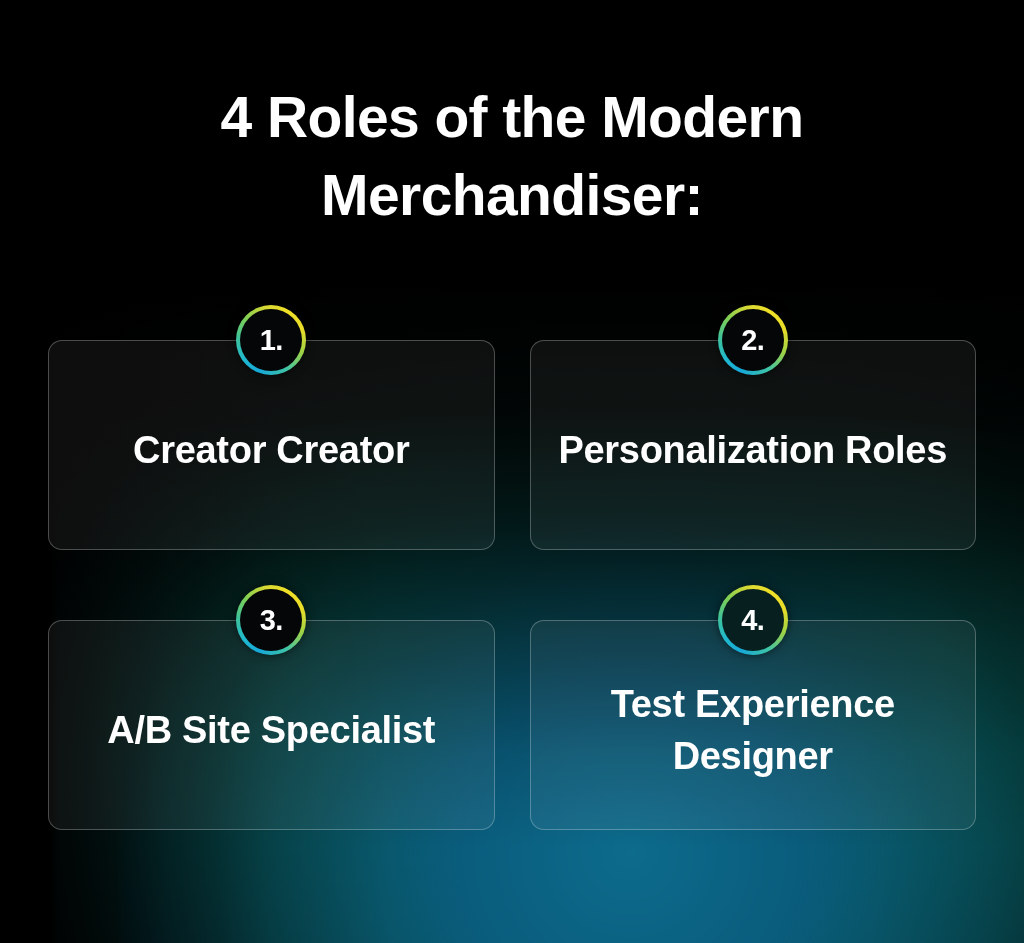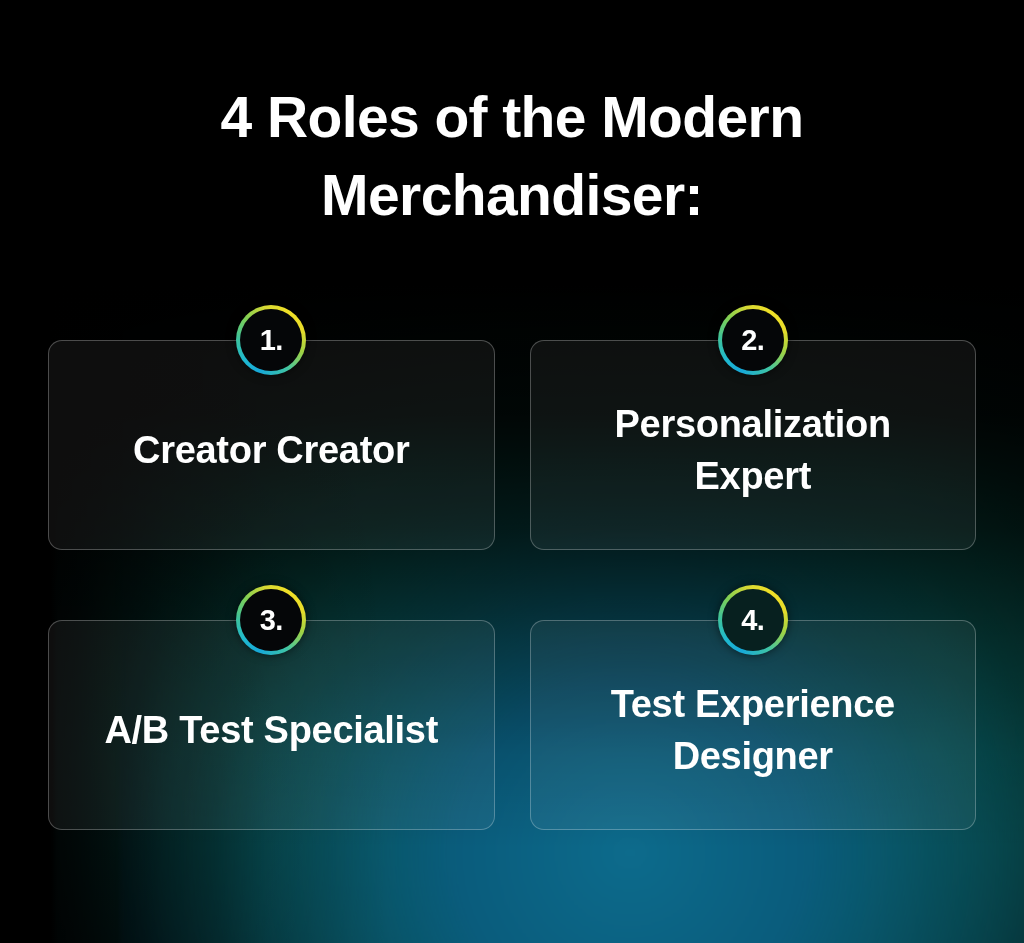--- a/index.html
+++ b/index.html
@@ -208,36 +208,36 @@
         </div>
         <div class="badge">
           <div class="badge-inner">
             <span class="badge-num">1.</span>
           </div>
         </div>
       </div>
 
       <div class="cell">
         <div class="card">
-          <div class="card-label">Personalization Expert</div>
+          <div class="card-label">Personalization Roles</div>
         </div>
         <div class="badge">
           <div class="badge-inner">
             <span class="badge-num">2.</span>
           </div>
         </div>
       </div>
 
     </div>
 
     <div class="row">
 
       <div class="cell">
         <div class="card">
-          <div class="card-label">A/B Test Specialist</div>
+          <div class="card-label">A/B Site Specialist</div>
         </div>
         <div class="badge">
           <div class="badge-inner">
             <span class="badge-num">3.</span>
           </div>
         </div>
       </div>
 
       <div class="cell">
         <div class="card">

